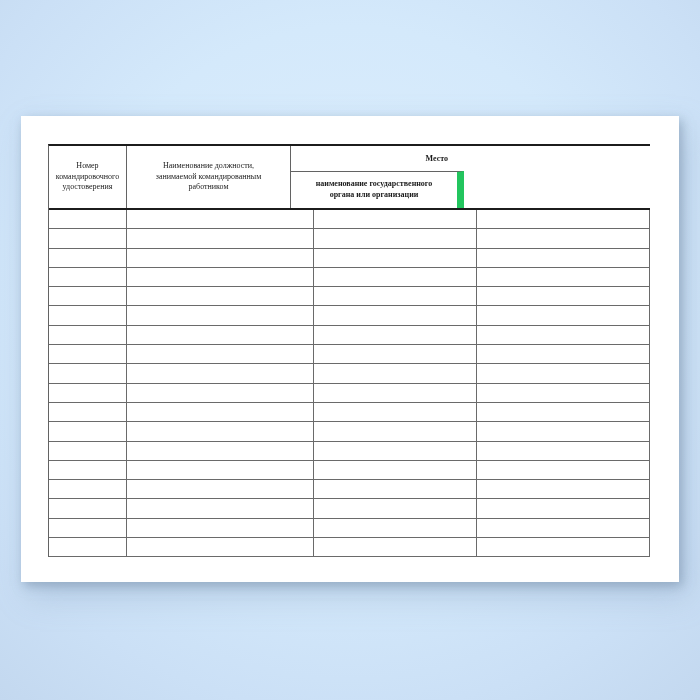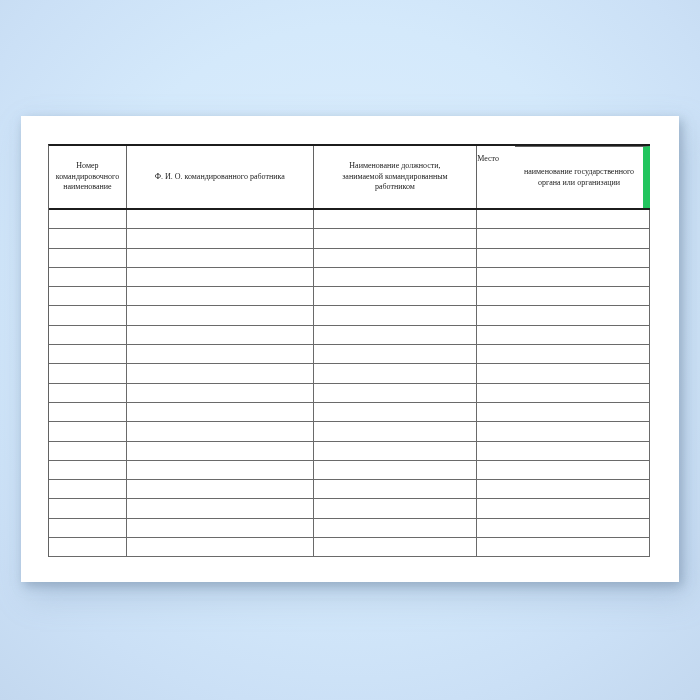--- a/index.html
+++ b/index.html
@@ -34,21 +34,21 @@
     text-align: center;
     font-size: 8px; line-height: 1.3;
     white-space: pre-line;
     border-right: 1px solid #636363;
     padding: 1px 3px;
   }
   .c0 { width: 78px; }
   .c1 { width: 187px; }
   .c2 { width: 164px; }
   .c3 { width: 173px; }
-  .hgroup { display: flex; flex-direction: row; padding: 0; }
+  .hgroup { display: flex; flex-direction: column; padding: 0; font-weight: bold; }
   .hplace {
     height: 24.5px;
     display: flex; align-items: center; justify-content: flex-end;
     font-size: 8px;
     padding-right: 16px;
   }
   .hsub {
     flex: 1;
     display: flex; align-items: center; justify-content: center;
     text-align: center;
@@ -71,22 +71,21 @@
   }
 </style>
 </head>
 <body>
 
 <div class="paper">
   <div class="reg-table">
     <div class="thead">
       <div class="hcell c0">Номер
 командировочного
-наименование</div>
-      <div class="hcell c1">Ф. И. О. командированного работника</div>
+удостоверения</div>
       <div class="hcell c2">Наименование должности,
 занимаемой командированным
 работником</div>
       <div class="hgroup c3">
         <div class="hplace">Место</div>
         <div class="hsub">наименование государственного
 органа или организации</div>
       </div>
     </div>
     <div class="tbody">

